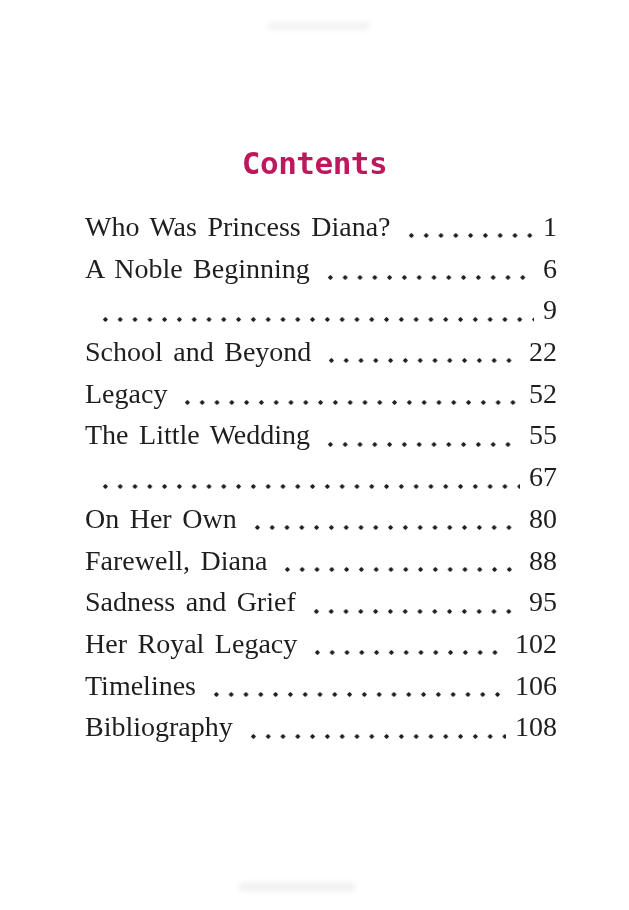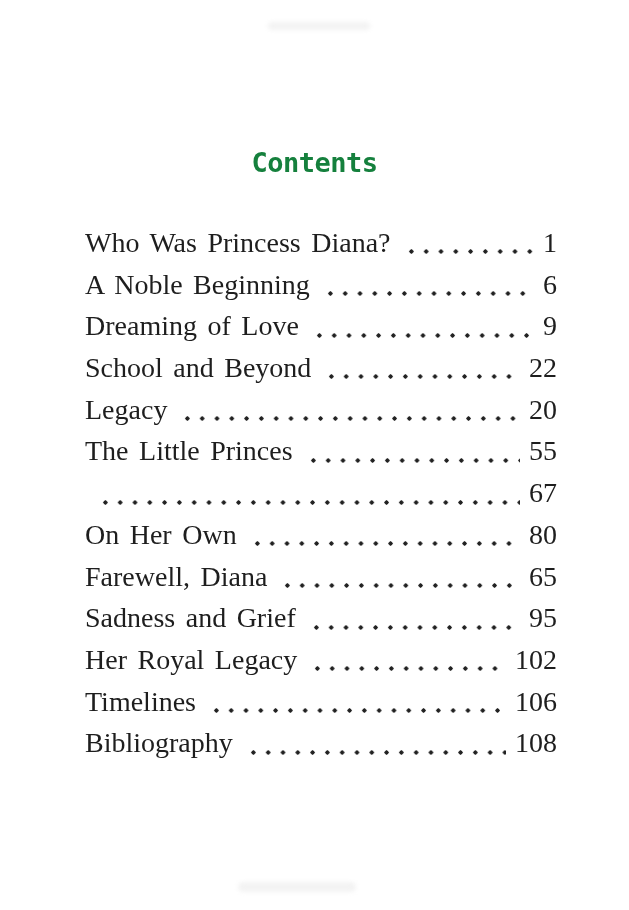--- a/index.html
+++ b/index.html
@@ -18,27 +18,27 @@
   .book-page {
     position: absolute;
     inset: 0;
     background: #ffffff;
   }
   .page-title {
     margin: 146px 0 0 0;
     text-align: center;
     font-family: "DejaVu Sans Mono", monospace;
     font-weight: bold;
-    font-size: 27px;
+    font-size: 31px;
     line-height: 34px;
     letter-spacing: -0.5px;
-    color: #15803d;
+    color: #be185d;
   }
   .toc {
-    margin-top: 42px;
+    margin-top: 26px;
     padding: 0 72px 0 85px;
   }
   .toc-row {
     display: flex;
     height: 41.7px;
   }
   .toc-label, .toc-page {
     font-size: 28px;
     line-height: 41.7px;
     white-space: nowrap;
@@ -89,59 +89,58 @@
     <span class="toc-page">1</span>
   </div>
 
   <div class="toc-row">
     <span class="toc-label">A Noble Beginning</span>
     <span class="leader"></span>
     <span class="toc-page">6</span>
   </div>
 
   <div class="toc-row">
-    <span class="toc-label">Dreaming of Love</span>
     <span class="leader"></span>
     <span class="toc-page">9</span>
   </div>
 
   <div class="toc-row">
     <span class="toc-label">School and Beyond</span>
     <span class="leader"></span>
     <span class="toc-page">22</span>
   </div>
 
   <div class="toc-row">
     <span class="toc-label">Legacy</span>
     <span class="leader"></span>
-    <span class="toc-page">20</span>
+    <span class="toc-page">52</span>
   </div>
 
 
   <div class="toc-row">
-    <span class="toc-label">The Little Princes</span>
+    <span class="toc-label">The Little Wedding</span>
     <span class="leader"></span>
     <span class="toc-page">55</span>
   </div>
 
   <div class="toc-row">
     <span class="leader"></span>
     <span class="toc-page">67</span>
   </div>
 
   <div class="toc-row">
     <span class="toc-label">On Her Own</span>
     <span class="leader"></span>
     <span class="toc-page">80</span>
   </div>
 
   <div class="toc-row">
     <span class="toc-label">Farewell, Diana</span>
     <span class="leader"></span>
-    <span class="toc-page">65</span>
+    <span class="toc-page">88</span>
   </div>
 
   <div class="toc-row">
     <span class="toc-label">Sadness and Grief</span>
     <span class="leader"></span>
     <span class="toc-page">95</span>
   </div>
 
   <div class="toc-row">
     <span class="toc-label">Her Royal Legacy</span>

